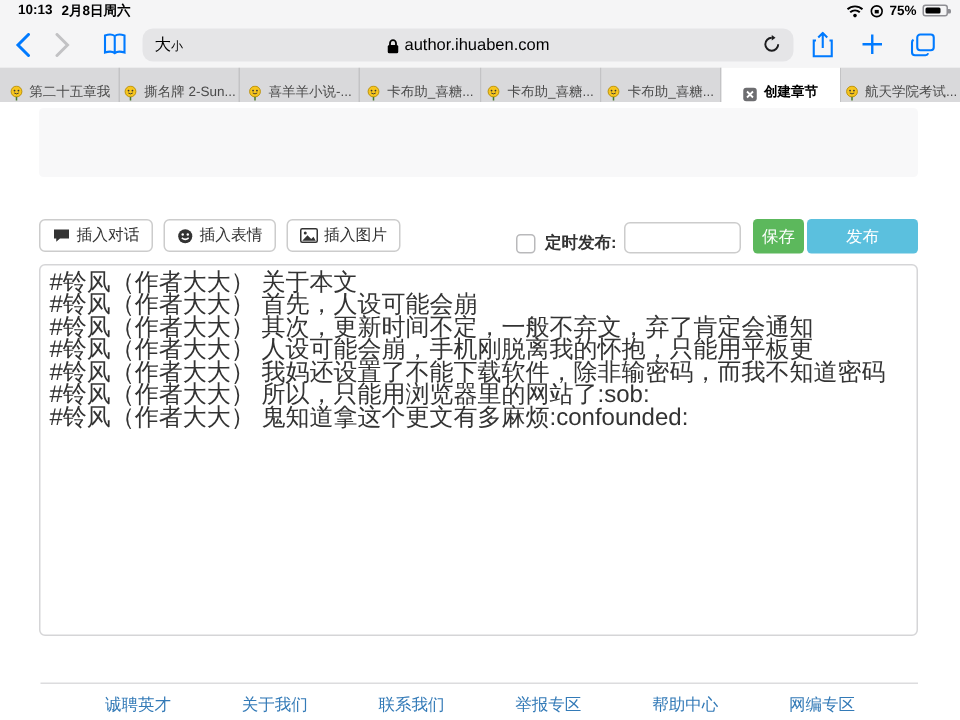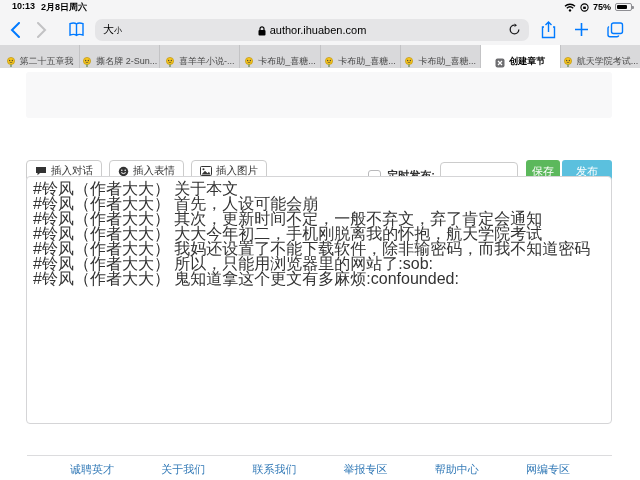--- a/index.html
+++ b/index.html
@@ -32,28 +32,28 @@
   .tab-bar { height:23px; background:#d9d9db; display:flex; }
   .tab { flex:1; display:flex; align-items:flex-end; justify-content:center; gap:4px; font-size:9px; color:#4a4a4a; border-right:1px solid #c3c3c5; overflow:hidden; white-space:nowrap; background:#d9d9db; }
   .tab:last-child { border-right:none; }
   .tab.active { background:#fff; color:#000; font-weight:bold; }
   .tab .fav { flex:0 0 auto; display:flex; }
 
   
   .content { position:relative; height:412px; background:#fff; }
   .ghost-panel { position:absolute; left:26px; top:4px; width:586px; height:46px; background:#f8f8f9; border-radius:3px; }
 
-  .edit-toolbar { position:absolute; left:26px; top:92px; width:586px; height:22px; display:flex; align-items:center; }
+  .edit-toolbar { position:absolute; left:26px; top:78px; width:586px; height:22px; display:flex; align-items:center; }
   .btn-outline { display:flex; align-items:center; gap:4px; border:1px solid #ccc; background:#fff; border-radius:4px; padding:3px 8px; font-size:10.5px; color:#333; margin-right:7px; cursor:pointer; }
   .right-group { margin-left:auto; display:flex; align-items:flex-end; }
   .cbx { width:13px; height:13px; border:1px solid #b9b9bb; border-radius:3px; background:#fff; margin-right:6px; }
   .sched-label { font-size:11px; font-weight:bold; color:#333; margin-right:5px; white-space:nowrap; }
   .sched-input { width:78px; height:21px; border:1px solid #ccc; border-radius:4px; background:#fff; margin-right:8px; font-size:11px; padding:0 5px; }
   .btn-save { background:#5cb85c; color:#fff; border:none; border-radius:3px; font-size:11px; padding:4px 6px; margin-right:2px; cursor:pointer;font-family:Liberation Mono, monospace; }
-  .btn-pub { background:#5bc0de; color:#fff; border:none; border-radius:3px; font-size:11px; padding:4px 14px; cursor:pointer; }
+  .btn-pub { background:#5bc0de; color:#fff; border:none; border-radius:3px; font-size:11px; padding:4px 26px; cursor:pointer; }
 
   .editor { position:absolute; left:26px; top:108px; width:586px; height:248px; border:1px solid #d5d5d7; border-radius:4px; background:#fff; padding:4px 6px; font-size:16px; line-height:15px; color:#333; }
 
   .footer-divider { position:absolute; left:27px; top:387px; width:585px; height:1px; background:#dcdcde; }
   .footer-links { position:absolute; left:70px; right:70px; top:394px; display:flex; justify-content:space-between; }
   .footer-links a { font-size:11px; color:#337ab7; text-decoration:none; }
 
   svg { display:block; }
 </style>
 </head>
@@ -279,21 +279,21 @@
         <input class="sched-input" type="text" value="" style="">
         <button class="btn-save">保存</button>
         <button class="btn-pub">发布</button>
       </div>
     </div>
 
     <div class="editor">
       <div>#铃风（作者大大） 关于本文</div>
       <div>#铃风（作者大大） 首先，人设可能会崩</div>
       <div>#铃风（作者大大） 其次，更新时间不定，一般不弃文，弃了肯定会通知</div>
-      <div>#铃风（作者大大） 大大今年初二，手机刚脱离我的怀抱，航天学院考试</div>
+      <div>#铃风（作者大大） 人设可能会崩，手机刚脱离我的怀抱，只能用平板更</div>
       <div>#铃风（作者大大） 我妈还设置了不能下载软件，除非输密码，而我不知道密码</div>
       <div>#铃风（作者大大） 所以，只能用浏览器里的网站了:sob:</div>
       <div>#铃风（作者大大） 鬼知道拿这个更文有多麻烦:confounded:</div>
     </div>
 
     <div class="footer-divider"></div>
     <div class="footer-links">
       <a href="#">诚聘英才</a>
       <a href="#">关于我们</a>
       <a href="#">联系我们</a>

